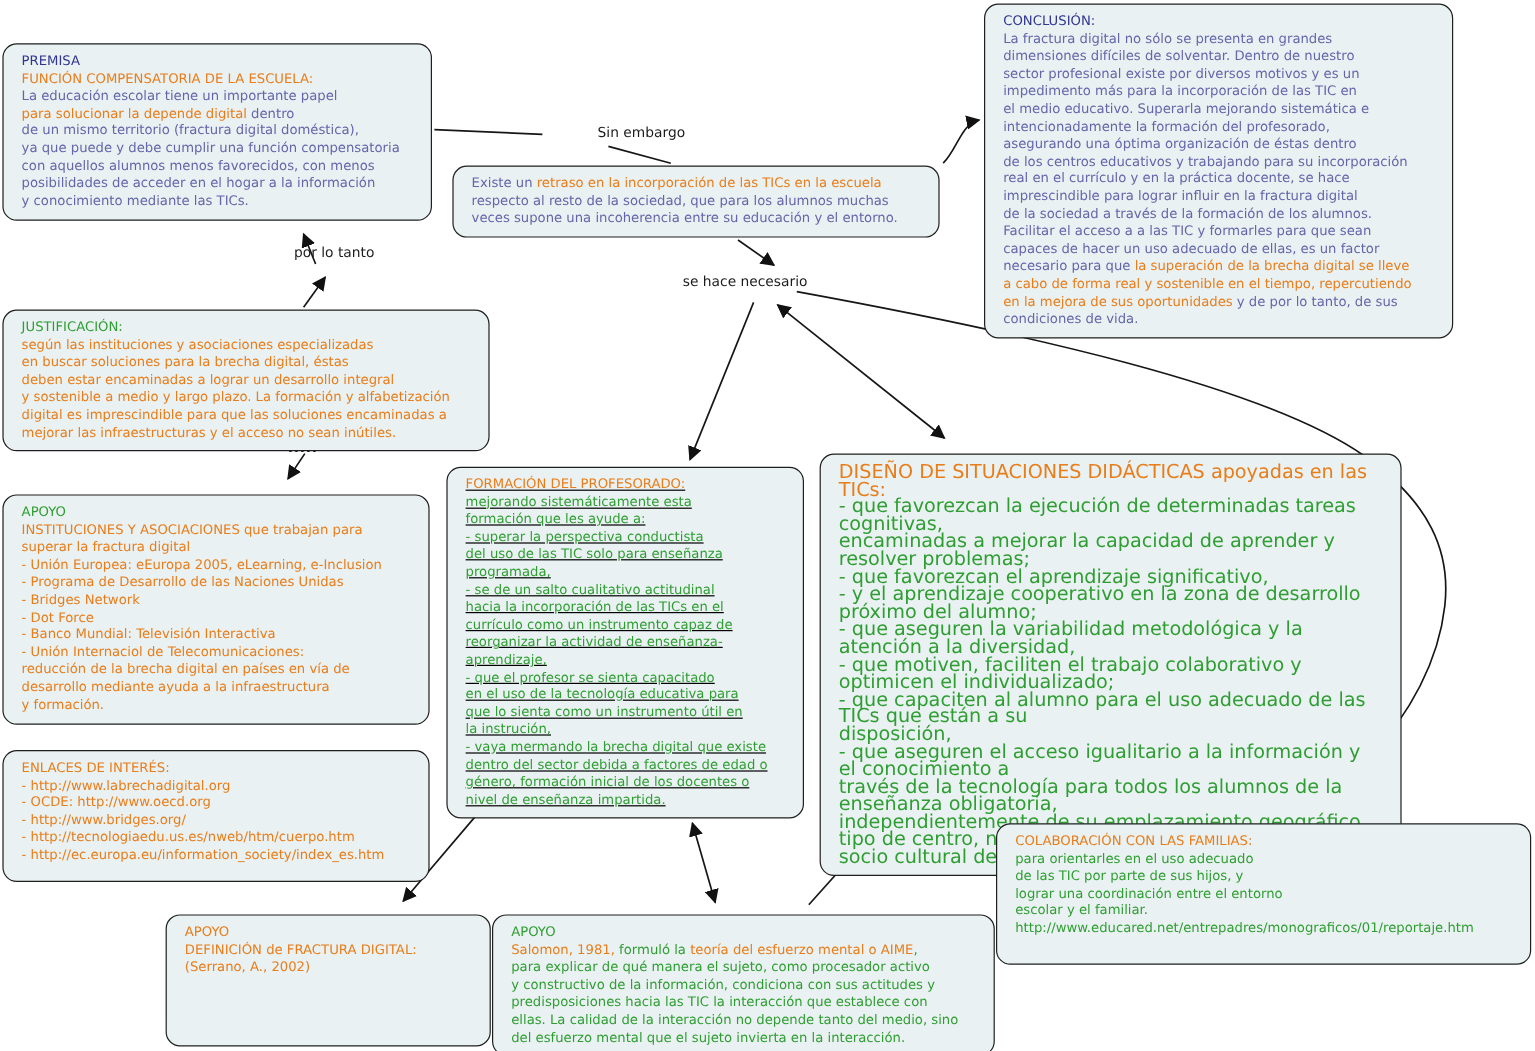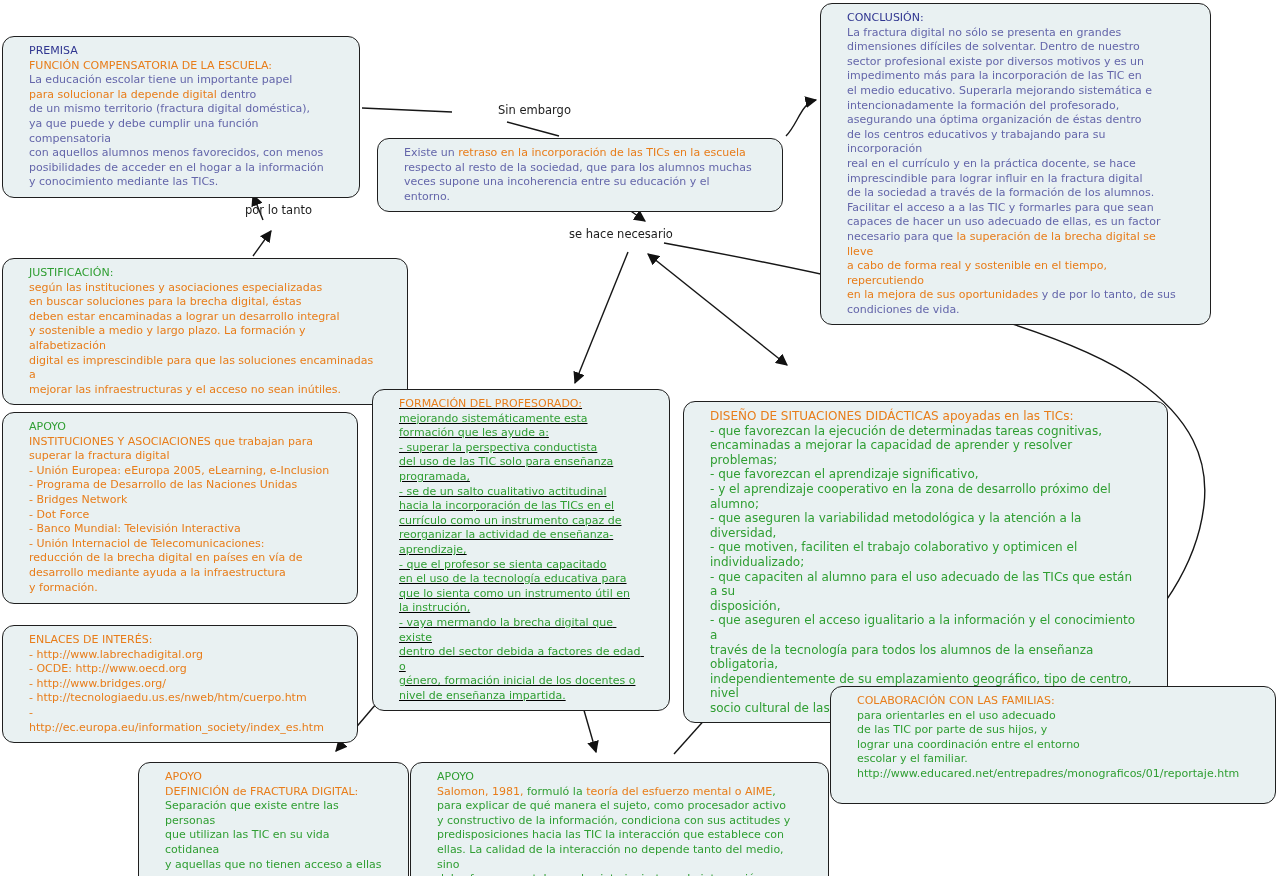--- a/index.html
+++ b/index.html
@@ -4,24 +4,24 @@
 <style>
   html,body{margin:0;padding:0;background:#fff;}
   #canvas{
     position:relative;width:1279px;height:876px;background:#ffffff;
     font-family:"DejaVu Sans","Liberation Sans",sans-serif;overflow:hidden;
   }
   #wires{position:absolute;left:0;top:0;width:1279px;height:876px;}
   .node{
     position:absolute;box-sizing:border-box;
     background:#e9f1f2;border:1.5px solid #1f1f1f;border-radius:12px;
-    padding:7px 26px;font-size:11px;line-height:14.6px;
+    padding:7px 15px;font-size:11px;line-height:14.6px;
     white-space:pre-wrap;
   }
-  .node.small{font-size:12px;margin-top:23px;}
+  .node.small{font-size:16px;}
   .lbl{
     position:absolute;color:var(--black,#1c1c1c);font-size:11.5px;line-height:13.5px;
     white-space:pre-line;
   }
   .lbl.center{text-align:center;}
   .c-navy{color:var(--navy,#2f3590);}
   .c-blue{color:var(--blue,#6466aa);}
   .c-orange{color:var(--orange,#e87d1a);}
   .c-green{color:var(--green,#2f9e32);}
 </style>
@@ -152,24 +152,20 @@
 
   <div class="node" style="left:830px;top:686px;width:446px;min-height:118px;"><span class="c-orange">COLABORACIÓN CON LAS FAMILIAS:
 </span><span class="c-green">para orientarles en el uso adecuado
 de las TIC por parte de sus hijos, y
 lograr una coordinación entre el entorno
 escolar y el familiar.
 http://www.educared.net/entrepadres/monograficos/01/reportaje.htm</span></div>
 
   <div class="node" style="left:138px;top:762px;width:271px;min-height:110px;"><span class="c-orange">APOYO
 DEFINICIÓN de FRACTURA DIGITAL:
-</span><span class="c-green">Separación que existe entre las personas
-que utilizan las TIC en su vida cotidanea
-y aquellas que no tienen acceso a ellas o
-aunque lo tengan no saben utilizarlas.
 </span><span class="c-orange">(Serrano, A., 2002)</span></div>
 
   <div class="node" style="left:410px;top:762px;width:419px;min-height:110px;"><span class="c-green">APOYO
 </span><span class="c-orange">Salomon, 1981,</span><span class="c-green"> formuló la </span><span class="c-orange">teoría del esfuerzo mental o AIME</span><span class="c-green">,
 para explicar de qué manera el sujeto, como procesador activo
 y constructivo de la información, condiciona con sus actitudes y
 predisposiciones hacia las TIC la interacción que establece con
 ellas. La calidad de la interacción no depende tanto del medio, sino
 del esfuerzo mental que el sujeto invierta en la interacción.</span></div>
 

